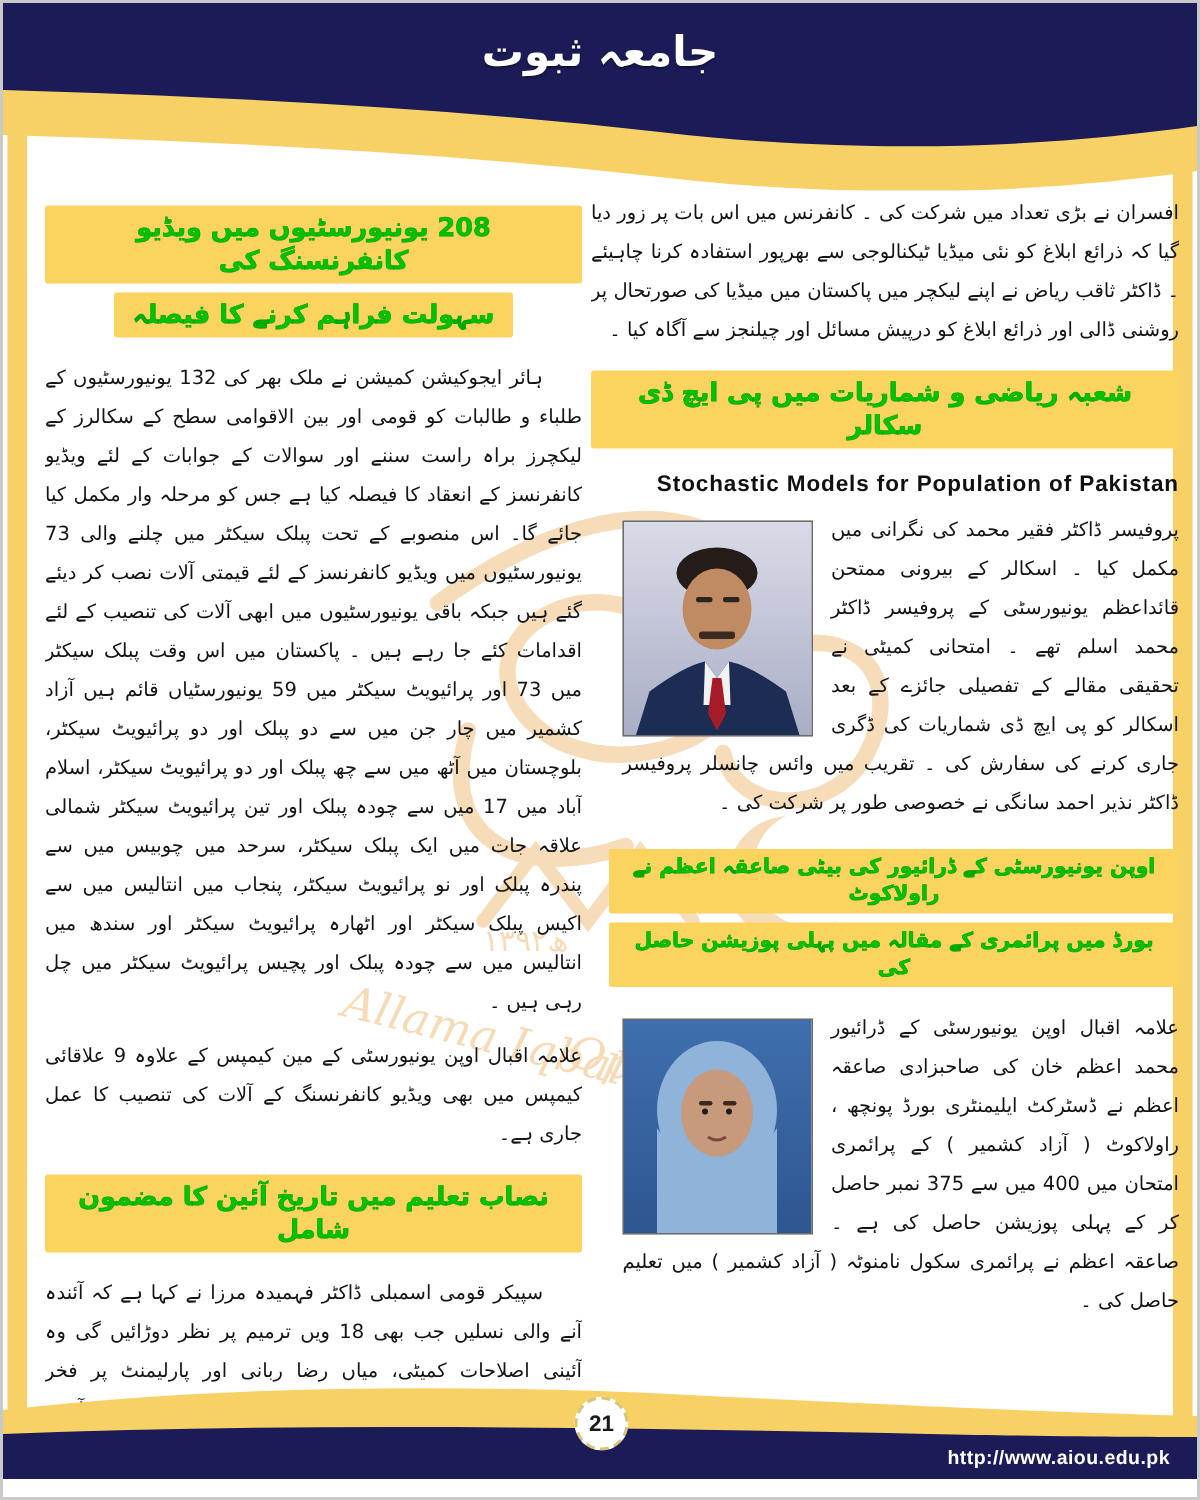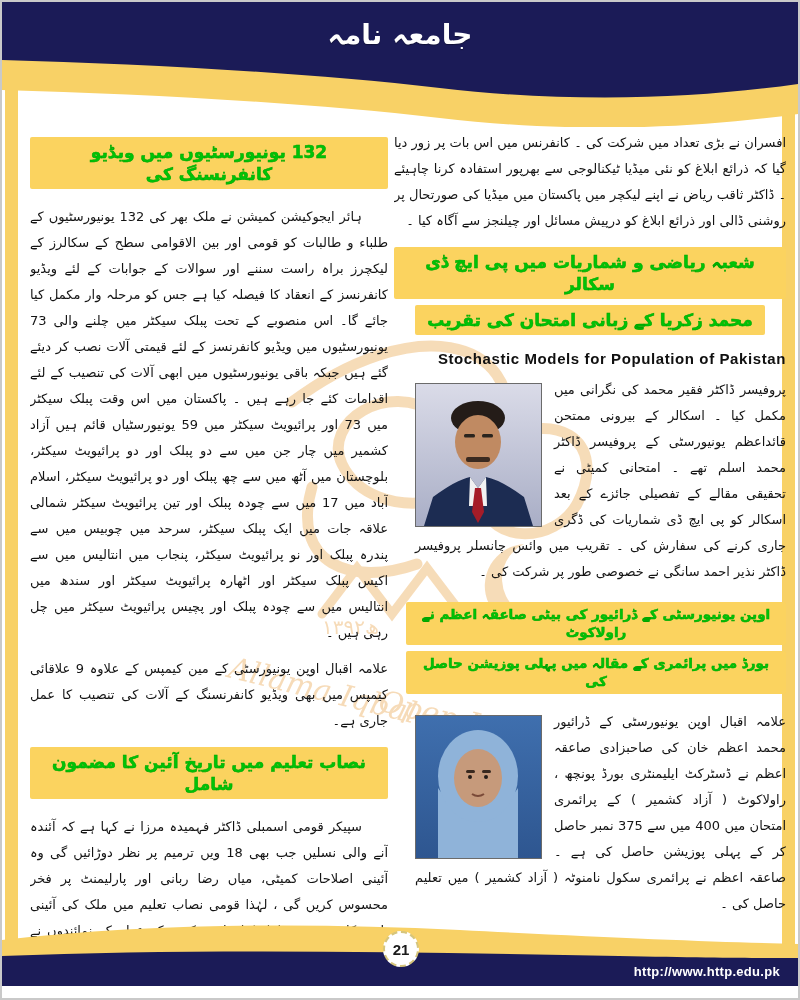--- a/index.html
+++ b/index.html
@@ -78,44 +78,44 @@
     <path d="M352,262 a42,42 0 1 0 34,70 a34,34 0 1 1 -34,-70 Z" fill="#efba74"></path>
     <text x="150" y="352" font-size="20" fill="#eeb874" font-family="DejaVu Sans, sans-serif">۱۳۹۲ھ</text>
     <text x="55" y="395" font-size="30" font-style="italic" fill="#eeb874" font-family="DejaVu Serif, serif" transform="rotate(14 55 395)">Allama Iqbal</text>
     <text x="205" y="428" font-size="30" font-style="italic" fill="#eeb874" font-family="DejaVu Serif, serif" transform="rotate(14 205 428)">Open University</text>
   </svg>
 
   <svg class="band header" viewBox="0 0 800 125" preserveAspectRatio="none">
     <path d="M0,0 H800 V112 C700,126 580,132 440,116 C300,100 140,92 0,88 Z" fill="#f8d166"></path>
     <path d="M0,0 H800 V82 C700,96 580,102 440,86 C300,70 140,62 0,58 Z" fill="#1b1b57"></path>
   </svg>
-  <div class="masthead-title">جامعہ نامہ</div>
+  <div class="masthead-title">جامعہ ثبوت</div>
 
   <div class="col left">
 
     <div class="hl">
-      <span class="pill">132 یونیورسٹیوں میں ویڈیو کانفرنسنگ کی</span><br>
+      <span class="pill">208 یونیورسٹیوں میں ویڈیو کانفرنسنگ کی</span><br>
+      <span class="pill">سہولت فراہم کرنے کا فیصلہ</span>
     </div>
     <p class="body indent">ہائر ایجوکیشن کمیشن نے ملک بھر کی 132 یونیورسٹیوں کے طلباء و طالبات کو قومی اور بین الاقوامی سطح کے سکالرز کے لیکچرز براہ راست سننے اور سوالات کے جوابات کے لئے ویڈیو کانفرنسز کے انعقاد کا فیصلہ کیا ہے جس کو مرحلہ وار مکمل کیا جائے گا۔ اس منصوبے کے تحت پبلک سیکٹر میں چلنے والی 73 یونیورسٹیوں میں ویڈیو کانفرنسز کے لئے قیمتی آلات نصب کر دیئے گئے ہیں جبکہ باقی یونیورسٹیوں میں ابھی آلات کی تنصیب کے لئے اقدامات کئے جا رہے ہیں ۔ پاکستان میں اس وقت پبلک سیکٹر میں 73 اور پرائیویٹ سیکٹر میں 59 یونیورسٹیاں قائم ہیں آزاد کشمیر میں چار جن میں سے دو پبلک اور دو پرائیویٹ سیکٹر، بلوچستان میں آٹھ میں سے چھ پبلک اور دو پرائیویٹ سیکٹر، اسلام آباد میں 17 میں سے چودہ پبلک اور تین پرائیویٹ سیکٹر شمالی علاقہ جات میں ایک پبلک سیکٹر، سرحد میں چوبیس میں سے پندرہ پبلک اور نو پرائیویٹ سیکٹر، پنجاب میں انتالیس میں سے اکیس پبلک سیکٹر اور اٹھارہ پرائیویٹ سیکٹر اور سندھ میں انتالیس میں سے چودہ پبلک اور پچیس پرائیویٹ سیکٹر میں چل رہی ہیں ۔</p>
     <p class="body">علامہ اقبال اوپن یونیورسٹی کے مین کیمپس کے علاوہ 9 علاقائی کیمپس میں بھی ویڈیو کانفرنسنگ کے آلات کی تنصیب کا عمل جاری ہے۔</p>
 
     <div class="hl">
       <span class="pill">نصاب تعلیم میں تاریخ آئین کا مضمون شامل</span><br>
     </div>
     <p class="body indent">سپیکر قومی اسمبلی ڈاکٹر فہمیدہ مرزا نے کہا ہے کہ آئندہ آنے والی نسلیں جب بھی 18 ویں ترمیم پر نظر دوڑائیں گی وہ آئینی اصلاحات کمیٹی، میاں رضا ربانی اور پارلیمنٹ پر فخر محسوس کریں گی ، لہٰذا قومی نصاب تعلیم میں ملک کی آئینی تاریخ کا مضمون شامل کیا جائے ، کیوں کہ عوام کے نمائندوں نے ملک کی پارلیمانی تاریخ کی ایک نئی روایت قائم کی اور سیاسی بلوغت کا ثبوت دیا ہے ۔ 18 ویں ترمیم سے ملک میں جمہوریت اور جمہوری ادارے مضبوط ہوں گے ، محترمہ بے نظیر بھٹو شہید کا یہی خواب تھا ۔ آئینی اصلاحات کمیٹی کے اعزاز میں اپنی طرف سے دیئے گئے ظہرانہ سے خطاب کرتے ہوئے انہوں نے کہا کہ 18 ویں ترمیم کی منظوری سے ایک نئی تاریخ رقم ہوئی ہے ۔</p>
 
   </div>
 
   <div class="col right">
 
     <p class="body">افسران نے بڑی تعداد میں شرکت کی ۔ کانفرنس میں اس بات پر زور دیا گیا کہ ذرائع ابلاغ کو نئی میڈیا ٹیکنالوجی سے بھرپور استفادہ کرنا چاہیئے ۔ ڈاکٹر ثاقب ریاض نے اپنے لیکچر میں پاکستان میں میڈیا کی صورتحال پر روشنی ڈالی اور ذرائع ابلاغ کو درپیش مسائل اور چیلنجز سے آگاہ کیا ۔</p>
 
     <div class="hl">
       <span class="pill">شعبہ ریاضی و شماریات میں پی ایچ ڈی سکالر</span><br>
-      <span class="pill">محمد زکریا کے زبانی امتحان کی تقریب</span>
     </div>
 
     <div class="english-title">Stochastic Models for Population of Pakistan</div>
 
     <div class="wrap">
       <div class="photo-frame" aria-label="پی ایچ ڈی سکالر محمد زکریا">
         <svg viewBox="0 0 125 142" width="125" height="142">
           <defs>
             <linearGradient id="mbg" x1="0" y1="0" x2="0" y2="1">
               <stop offset="0" stop-color="#dadbe8"></stop>
@@ -165,15 +165,15 @@
     </div>
 
   </div>
 
   <svg class="band footer" viewBox="0 0 800 80" preserveAspectRatio="none">
     <path d="M0,22 C140,6 300,4 460,12 C620,20 720,24 800,26 L800,60 L0,60 Z" fill="#f8d166"></path>
     <path d="M0,38 C200,30 420,34 620,38 C720,40 770,40 800,40 L800,68 L0,68 Z" fill="#1b1b57"></path>
   </svg>
 
   <div class="page-number-badge">21</div>
-  <a href="#" class="site-url">http://www.http.edu.pk</a>
+  <a href="#" class="site-url">http://www.aiou.edu.pk</a>
 
 </div>
 
 </body></html>

